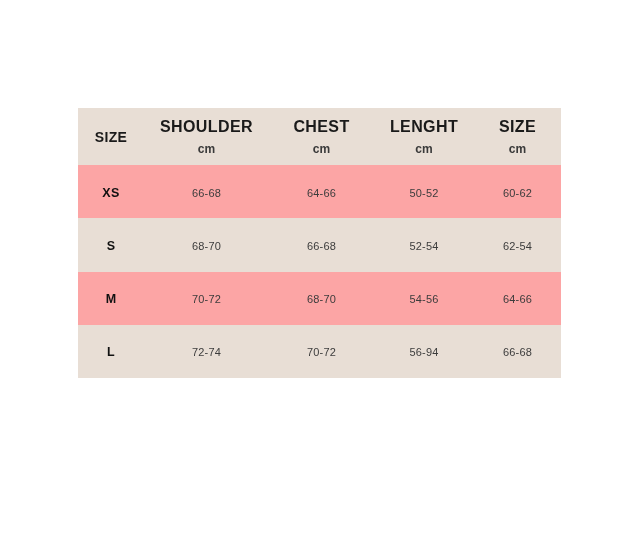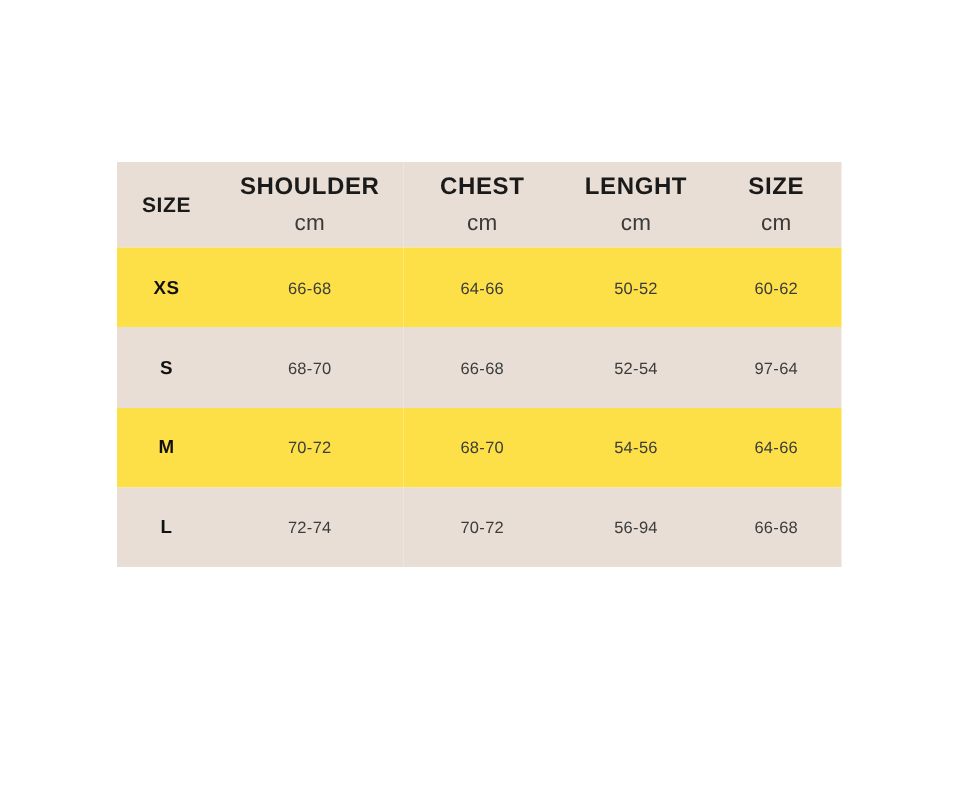--- a/index.html
+++ b/index.html
@@ -48,39 +48,39 @@
   }
   .head-title {
     display: block;
     font-size: 16px;
     font-weight: bold;
     letter-spacing: 0.4px;
     color: #1a1a1a;
   }
   .head-unit {
     display: block;
-    font-size: 15px;
-    font-weight: normal;
+    font-size: 12px;
+    font-weight: bold;
     letter-spacing: 0.2px;
     color: #3a3a3a;
     margin-top: 3px;
   }
   .head-size {
     font-size: 14px;
     font-weight: bold;
     letter-spacing: 0.4px;
     color: #1a1a1a;
   }
 
   
   tr.data-row {
     height: 53px;
   }
   tr.row-light {
-    background: #fde047;
+    background: #fca5a5;
     margin-top: 42px;
   }
   tr.row-dark {
     background: #e8ded5;
   }
 
   .size-label {
     font-size: 12.5px;
     font-weight: bold;
     letter-spacing: 0.3px;
@@ -164,21 +164,21 @@
         <td>
           <span class="cell-value">68-70</span>
         </td>
         <td>
           <span class="cell-value">66-68</span>
         </td>
         <td>
           <span class="cell-value">52-54</span>
         </td>
         <td>
-          <span class="cell-value">97-64</span>
+          <span class="cell-value">62-54</span>
         </td>
       </tr>
 
       <tr class="data-row row-light">
         <td>
           <span class="size-label">M</span>
         </td>
         <td>
           <span class="cell-value">70-72</span>
         </td>

